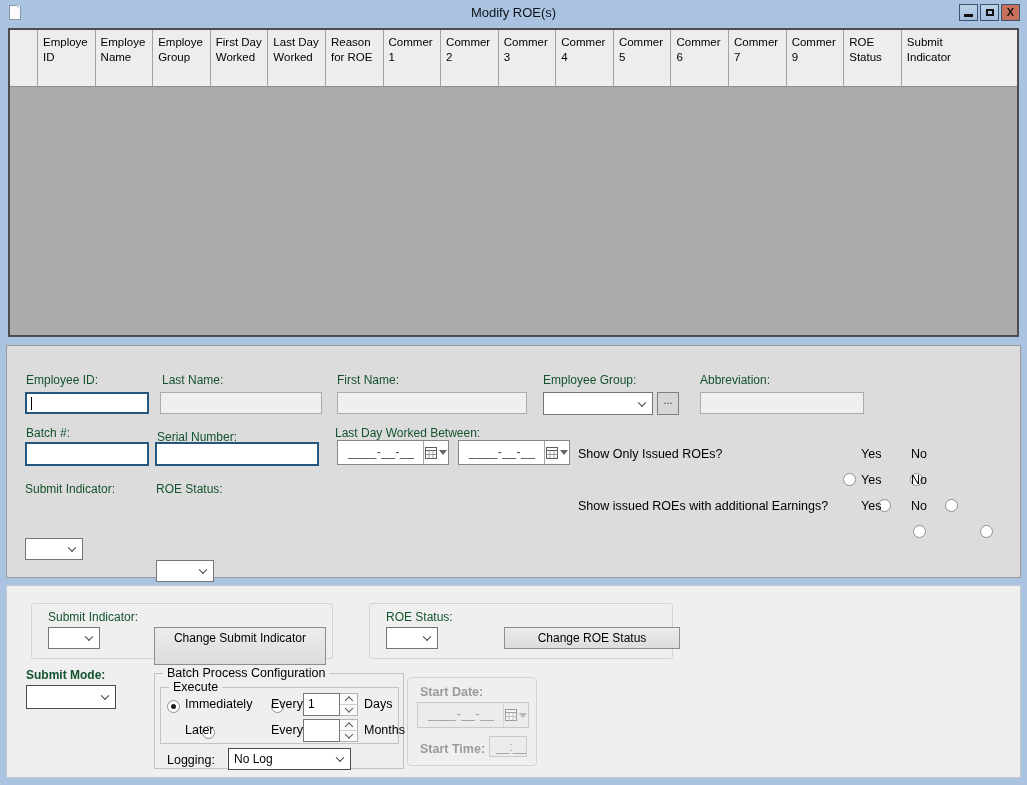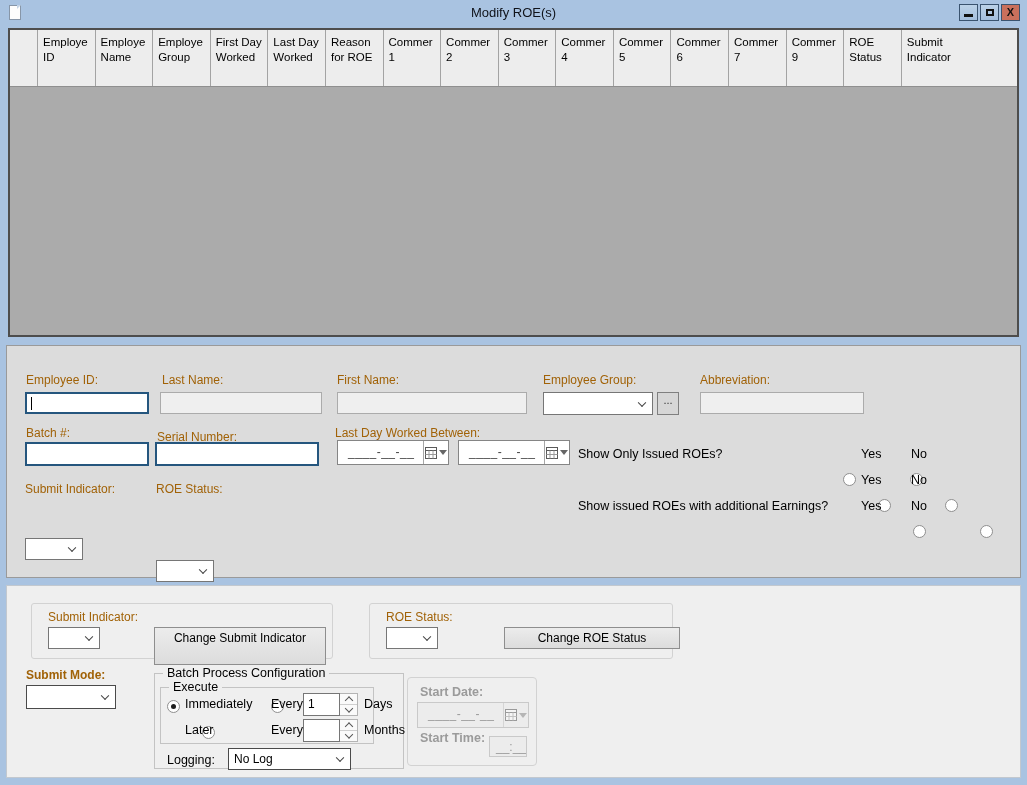--- a/index.html
+++ b/index.html
@@ -53,21 +53,21 @@
   
   .filter-panel {
     position:absolute; left:6px; top:345px; width:1015px; height:233px;
     background:#dcdcdc; border:1px solid #9a9a9a;
   }
   .action-panel {
     position:absolute; left:6px; top:585px; width:1015px; height:193px;
     background:#efefef; border:1px solid #c2c8cf;
   }
   .abs { position:absolute; }
-  .lbl { font-size:12px; color:#a16207; white-space:nowrap; }
+  .lbl { font-size:12px; color:#14532d; white-space:nowrap; }
   .lbl.bold { font-weight:bold; }
   .lbl.dis { color:#9b9b9b; font-weight:bold; font-size:12.5px; }
   
   .tb { background:#fff; border:2px solid #25567e; }
   .tb-dis { background:#efefef; border:1px solid #ababab; }
   .caret { position:absolute; left:4px; top:3px; width:1px; height:13px; background:#000; }
   
   .combo { position:relative; background:#fff; border:1px solid #767676; cursor:pointer; }
   .combo.dark { border-color:#4a4a4a; }
   .combo .val { position:absolute; left:5px; top:50%; transform:translateY(-50%); font-size:12px; color:#000; }
@@ -278,21 +278,21 @@
 
     <div class="abs lbl bold" style="left:19px;top:82px">Submit Mode:</div>
     <div class="abs combo dark" style="left:19px;top:99px;width:90px;height:24px">
       <span class="val"></span>
         <span class="chev"></span>
     </div>
 
     <div class="fset" style="left:147px;top:87px;width:250px;height:96px">
       <span class="legend">Batch Process Configuration</span>
 
-      <div class="fset" style="left:5px;top:13px;width:214px;height:57px">
+      <div class="fset" style="left:5px;top:13px;width:239px;height:57px">
         <span class="legend">Execute</span>
 
         <span class="abs radio checked" style="left:6px;top:9px"></span>
         <span class="abs rlbl" style="left:24px;top:9px">Immediately</span>
 
         <span class="abs radio" style="left:93px;top:9px"></span>
         <span class="abs rlbl" style="left:110px;top:9px">Every</span>
         <div class="spin" style="left:142px;top:5px;height:23px">
           <span class="sval">1</span>
           <span class="sbtns">
@@ -332,18 +332,18 @@
           <svg class="calicon" width="12" height="12" viewBox="0 0 12 12">
               <rect x="0.5" y="0.5" width="11" height="11" fill="#f5f5f5" stroke="#9a9a9a"></rect>
               <line x1="0.5" y1="3.5" x2="11.5" y2="3.5" stroke="#9a9a9a"></line>
               <line x1="4" y1="3.5" x2="4" y2="11.5" stroke="#c2c2c2"></line>
               <line x1="8" y1="3.5" x2="8" y2="11.5" stroke="#c2c2c2"></line>
               <line x1="0.5" y1="7.5" x2="11.5" y2="7.5" stroke="#c2c2c2"></line>
             </svg>
           <span class="tri"></span>
         </span>
       </div>
-      <div class="abs lbl dis" style="left:12px;top:53px">Start Time:</div>
+      <div class="abs lbl dis" style="left:12px;top:64px">Start Time:</div>
       <div class="abs tb-dis" style="left:81px;top:58px;width:38px;height:21px;background:#ececec;border-color:#c9c9c9;color:#9a9a9a;font-size:12px;padding:3px 0 0 6px"><span>__:__</span></div>
     </div>
 
   </div>
 </div>
 
 </body></html>

